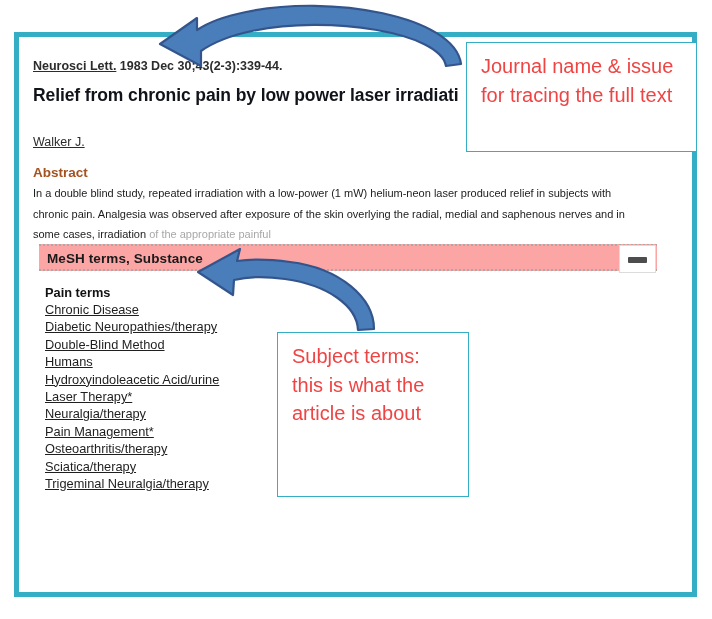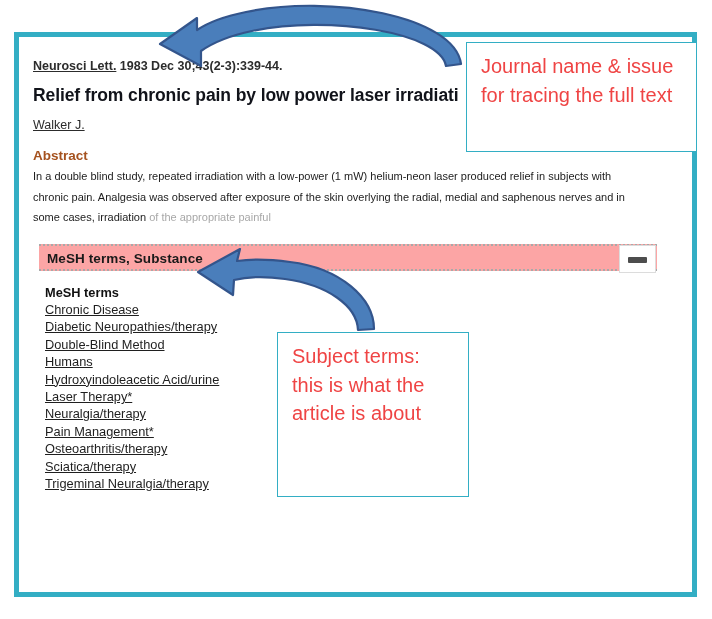--- a/index.html
+++ b/index.html
@@ -52,21 +52,21 @@
     font-weight: bold;
     color: #2c2c2c;
   }
 
   .article-title {
     font-size: 17.5px;
     font-weight: bold;
     color: #11131a;
     line-height: 22px;
     white-space: nowrap;
-    margin-bottom: 9px;
+    margin-bottom: 26px;
     letter-spacing: -0.1px;
   }
 
   .authors {
     font-size: 12.5px;
     color: #2c2c2c;
     text-decoration: underline;
     display: inline-block;
     margin-bottom: 16px;
     cursor: pointer;
@@ -217,21 +217,21 @@
 <div id="mesh-panel">
 
   <div class="mesh-header">
     <span class="mesh-header-title">MeSH terms, Substance</span>
     <div class="collapse-btn">
       <div class="bar"></div>
     </div>
   </div>
 
   <div class="mesh-body">
-    <div class="terms-subhead">MeSH terms</div>
+    <div class="terms-subhead">Pain terms</div>
     <div>
       <a class="term-link">Chronic Disease</a>
       <a class="term-link">Diabetic Neuropathies/therapy</a>
       <a class="term-link">Double-Blind Method</a>
       <a class="term-link">Humans</a>
       <a class="term-link">Hydroxyindoleacetic Acid/urine</a>
       <a class="term-link">Laser Therapy*</a>
       <a class="term-link">Neuralgia/therapy</a>
       <a class="term-link">Pain Management*</a>
       <a class="term-link">Osteoarthritis/therapy</a>

